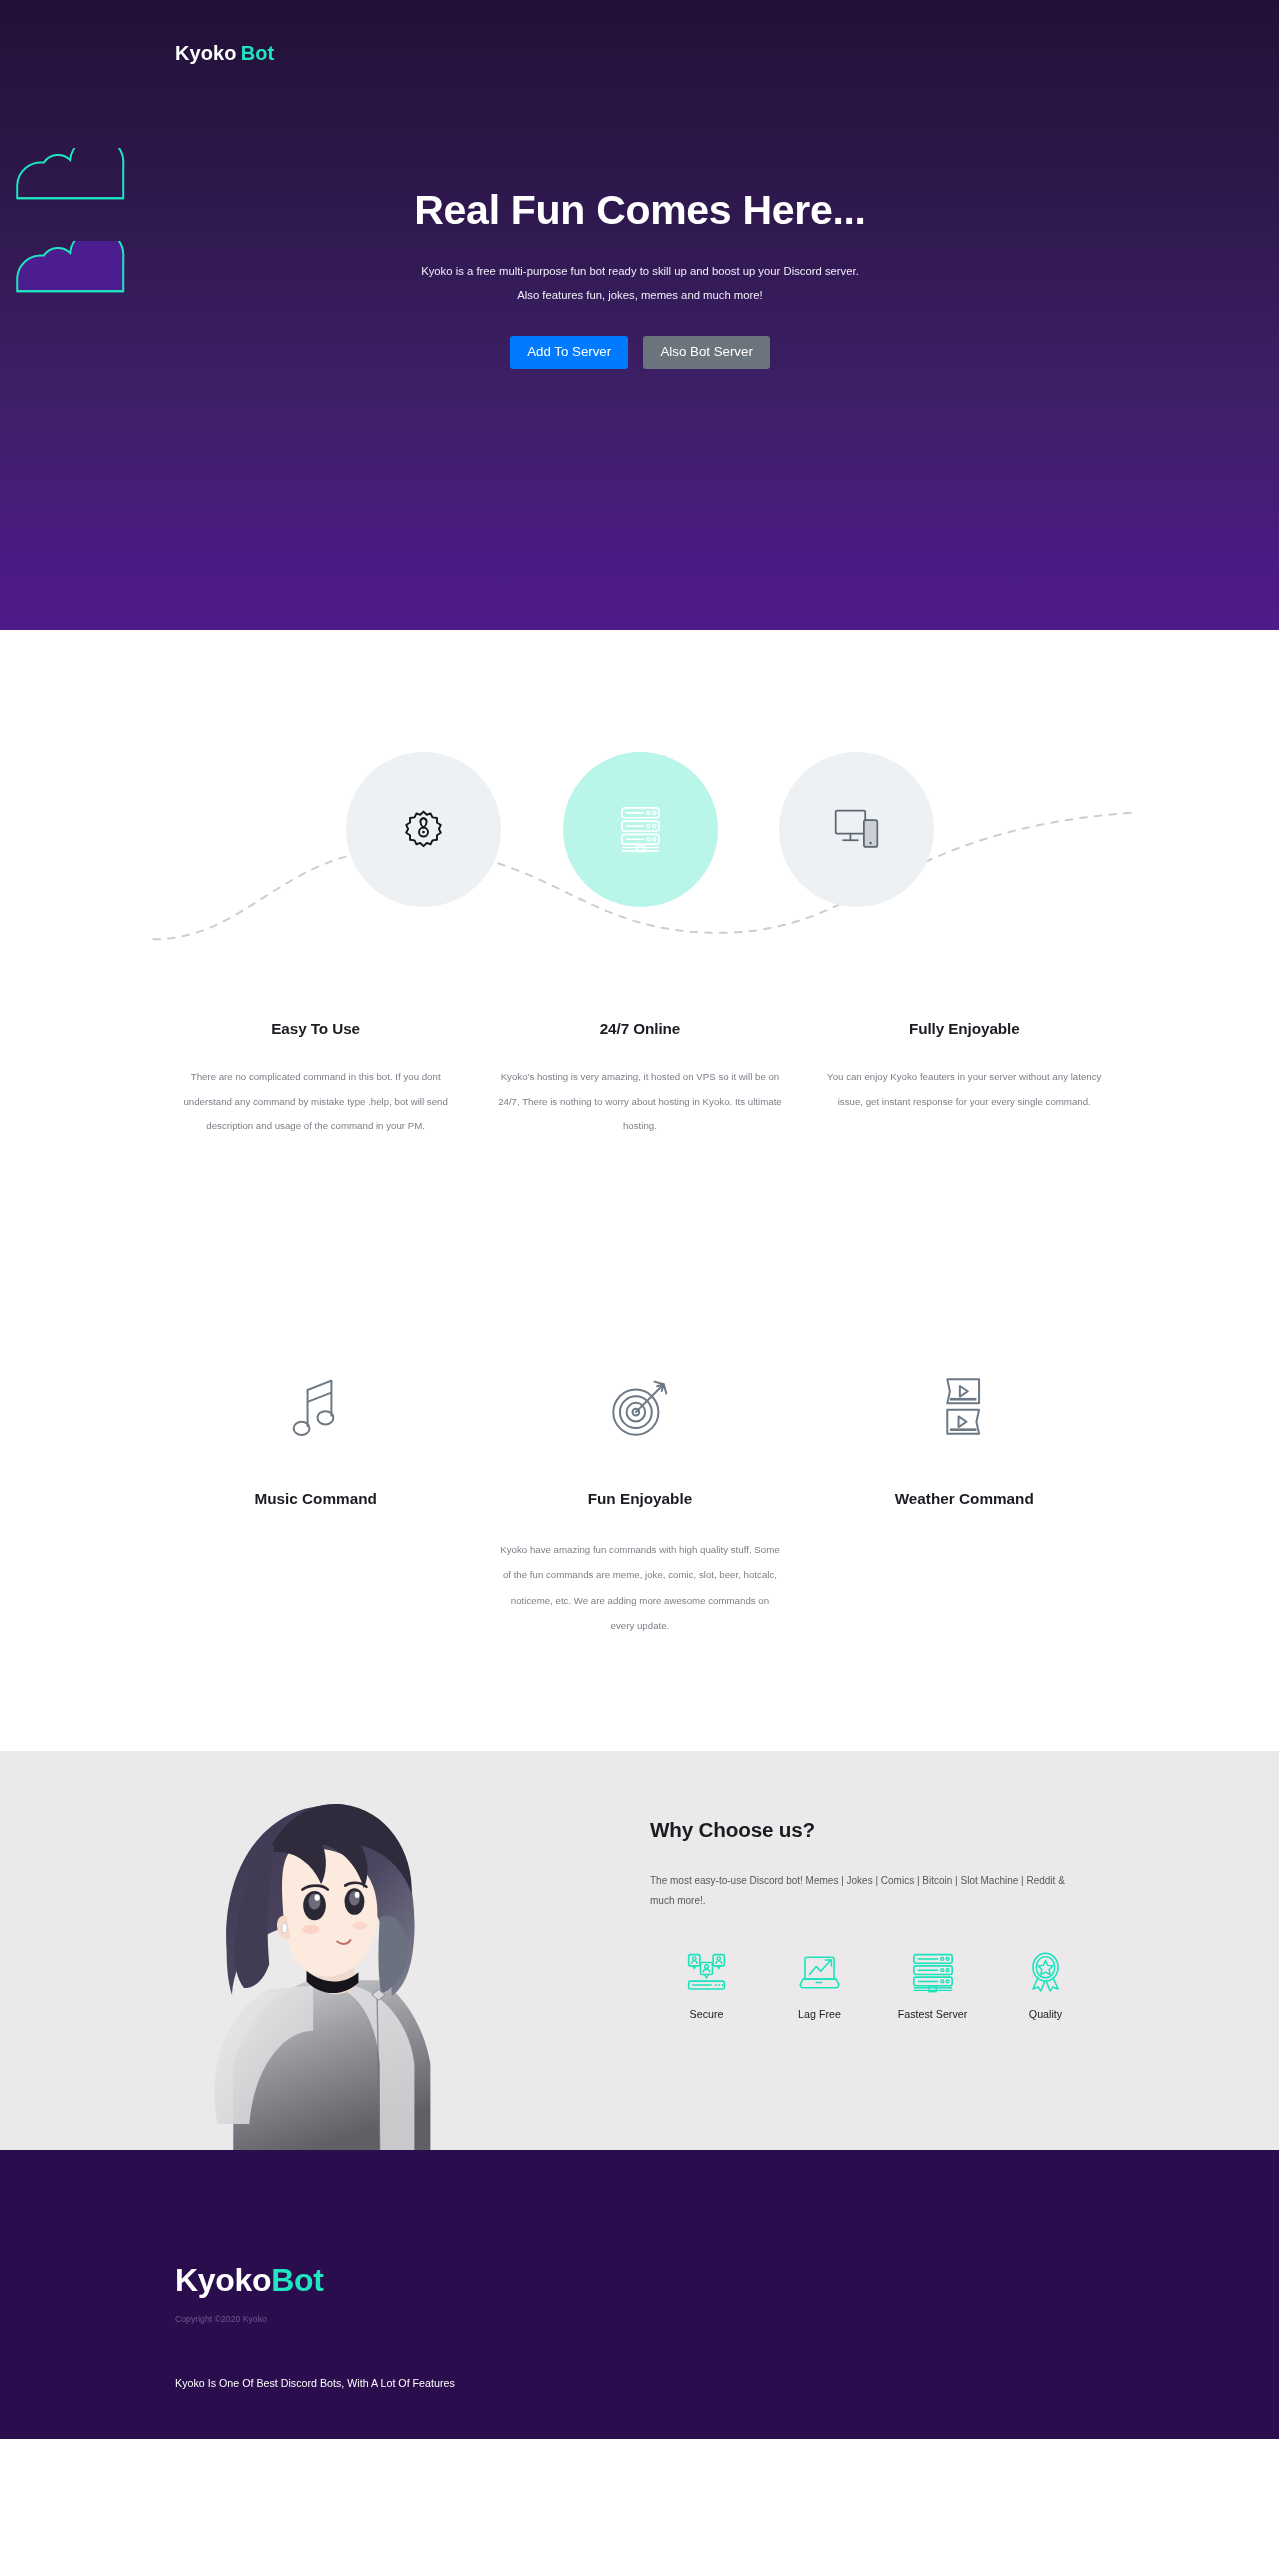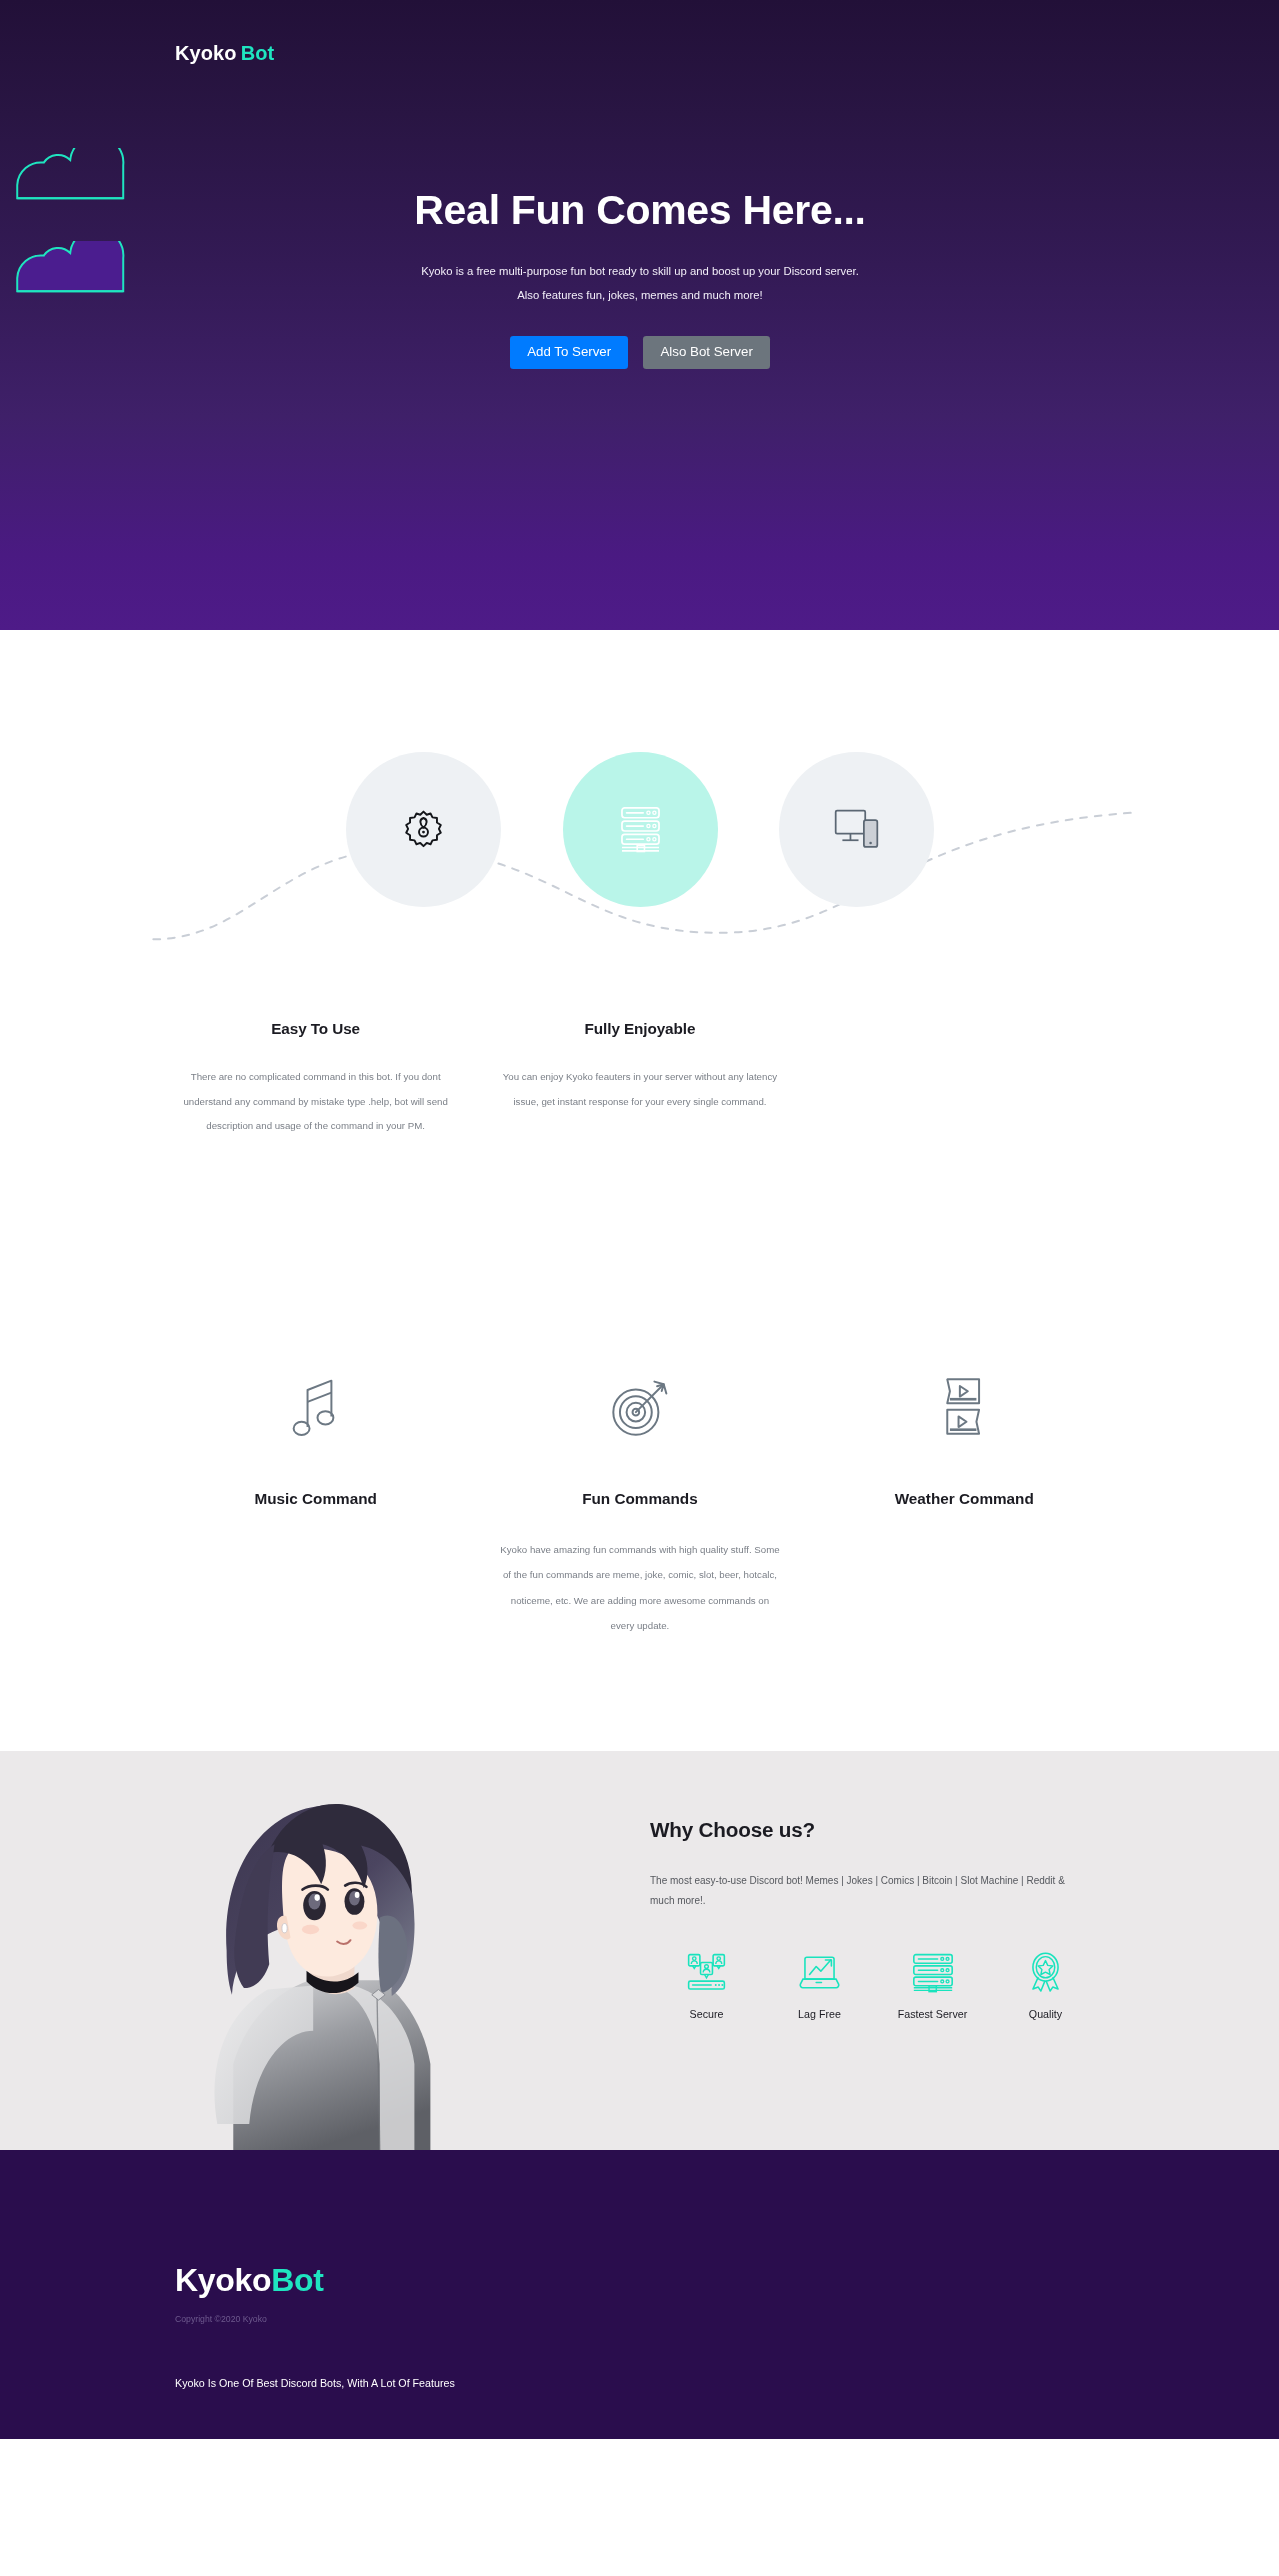--- a/index.html
+++ b/index.html
@@ -229,20 +229,24 @@
       </span>
     </div>
   </div>
 
   <div class="feat-cols">
     <div class="feat-col">
       <div class="feat-h">Easy To Use</div>
       <div class="feat-p">There are no complicated command in this bot. If you dont understand any command by mistake type .help, bot will send description and usage of the command in your PM.</div>
     </div>
     <div class="feat-col">
+      <div class="feat-h">24/7 Online</div>
+      <div class="feat-p">Kyoko's hosting is very amazing, it hosted on VPS so it will be on 24/7, There is nothing to worry about hosting in Kyoko. Its ultimate hosting.</div>
+    </div>
+    <div class="feat-col">
       <div class="feat-h">Fully Enjoyable</div>
       <div class="feat-p">You can enjoy Kyoko feauters in your server without any latency issue, get instant response for your every single command.</div>
     </div>
   </div>
 </section>
 
 <section class="commands">
   <div class="cmd-cols">
 
     <div class="cmd-col">
@@ -261,21 +265,21 @@
       <div class="cmd-icon">
         <svg width="63" height="63" viewBox="0 0 95 95">
           <circle cx="42" cy="53" r="34" fill="none" stroke="#6c7883" stroke-width="3"></circle>
           <circle cx="42" cy="53" r="24" fill="none" stroke="#6c7883" stroke-width="3"></circle>
           <circle cx="42" cy="53" r="14" fill="none" stroke="#6c7883" stroke-width="3"></circle>
           <circle cx="42" cy="53" r="5" fill="none" stroke="#6c7883" stroke-width="3"></circle>
           <line x1="42" y1="53" x2="84" y2="11" stroke="#6c7883" stroke-width="3" stroke-linecap="round"></line>
           <path d="M84 11 L74 14 M84 11 L81 21 M84 11 L70 7 M84 11 L88 25" fill="none" stroke="#6c7883" stroke-width="3" stroke-linecap="round"></path>
         </svg>
       </div>
-      <div class="cmd-h">Fun Commands</div>
+      <div class="cmd-h">Fun Enjoyable</div>
       <div class="cmd-p">Kyoko have amazing fun commands with high quality stuff. Some of the fun commands are meme, joke, comic, slot, beer, hotcalc, noticeme, etc. We are adding more awesome commands on every update.</div>
     </div>
 
     <div class="cmd-col">
       <div class="cmd-icon">
         <svg width="53" height="67" viewBox="0 0 80 100">
           <path d="M14 6 L62 6 L62 42 L14 42 L18 24 Z" fill="none" stroke="#6c7883" stroke-width="3" stroke-linejoin="round"></path>
           <path d="M33 16 L45 24 L33 32 Z" fill="none" stroke="#6c7883" stroke-width="3" stroke-linejoin="round"></path>
           <line x1="18" y1="36" x2="58" y2="36" stroke="#6c7883" stroke-width="4"></line>
           <path d="M14 52 L62 52 L58 70 L62 88 L14 88 Z" fill="none" stroke="#6c7883" stroke-width="3" stroke-linejoin="round"></path>

